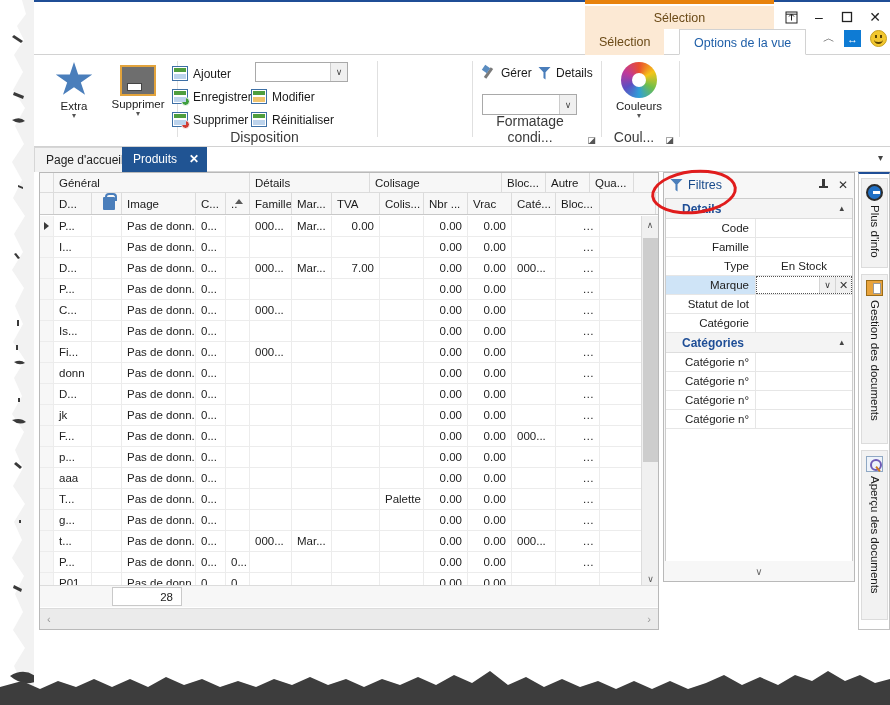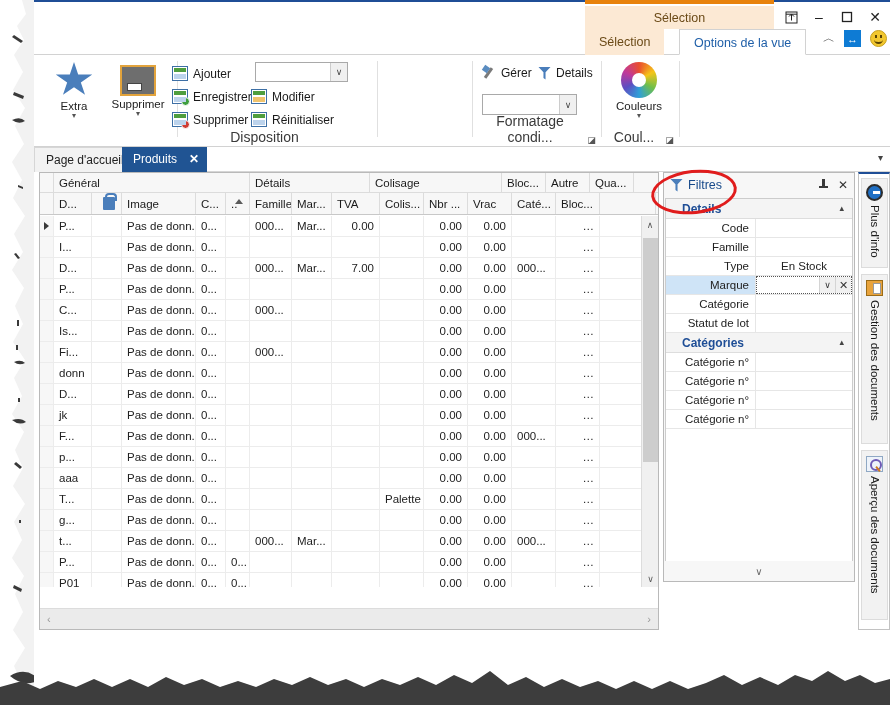--- a/index.html
+++ b/index.html
@@ -1159,20 +1159,23 @@
             <div class="gcell" style="width: 56px;"></div>
           </div>
         </div>
 
       <div class="vsb">
         <div class="btn">∧</div>
         <div class="thumb"></div>
         <div class="btn down">∨</div>
       </div>
 
+      <div class="grid-footer">
+        <div class="count-box">28</div>
+      </div>
       <div class="hsb">
         <span>‹</span>
         <span>›</span>
       </div>
     </div>
 
     <div class="filters">
       <div class="filters-title">
         <span class="funnel"></span>
         <span class="t">Filtres</span>
@@ -1200,25 +1203,25 @@
           </div>
           <div class="frow sel">
             <div class="lbl">Marque</div>
             <div class="val editing">
               <span style="flex: 1 1 0%;"></span>
               <span class="dd">∨</span>
               <span class="clr">✕</span>
             </div>
           </div>
           <div class="frow">
+            <div class="lbl">Statut de lot</div>
+            <div class="val"></div>
+          </div>
+          <div class="frow">
             <div class="lbl">Catégorie</div>
-            <div class="val"></div>
-          </div>
-          <div class="frow">
-            <div class="lbl">Statut de lot</div>
             <div class="val"></div>
           </div>
           <div class="fsection">
             <span class="stxt">Catégories</span>
             <span class="caret">▴</span>
           </div>
           <div class="frow">
             <div class="lbl">Catégorie n°</div>
             <div class="val"></div>
           </div>

